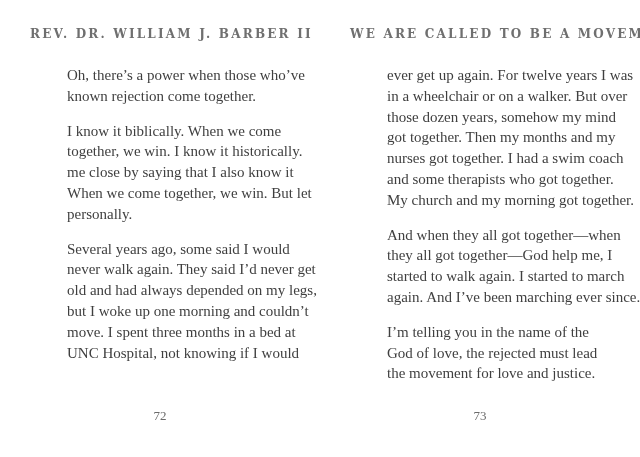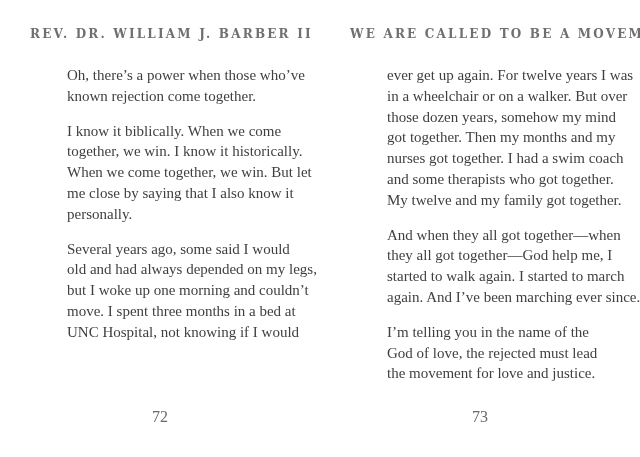--- a/index.html
+++ b/index.html
@@ -55,65 +55,66 @@
   .line {
     white-space: nowrap;
   }
 
   .page-number {
     position: absolute;
     top: 408px;
     left: 30px;
     width: 260px;
     text-align: center;
-    font-size: 16px;
+    font-size: 13px;
     color: var(--pagenum-color, #6a6a6a);
   }
 </style>
 </head>
 <body>
 
 <div class="spread">
 
   <div class="page left">
     <div class="running-header">REV. DR. WILLIAM J. BARBER II</div>
     <div class="body-text">
         <div class="para">
           <div class="line">Oh, there’s a power when those who’ve</div>
           <div class="line">known rejection come together.</div>
         </div>
         <div class="para">
           <div class="line">I know it biblically. When we come</div>
           <div class="line">together, we win. I know it historically.</div>
+          <div class="line">me close by saying that I also know it</div>
           <div class="line">When we come together, we win. But let</div>
-          <div class="line">me close by saying that I also know it</div>
           <div class="line">personally.</div>
         </div>
         <div class="para">
           <div class="line">Several years ago, some said I would</div>
+          <div class="line">never walk again. They said I’d never get</div>
           <div class="line">old and had always depended on my legs,</div>
           <div class="line">but I woke up one morning and couldn’t</div>
           <div class="line">move. I spent three months in a bed at</div>
           <div class="line">UNC Hospital, not knowing if I would</div>
         </div>
       </div>
     <div class="page-number">72</div>
   </div>
 
   <div class="page right">
     <div class="running-header">WE ARE CALLED TO BE A MOVEMENT</div>
     <div class="body-text">
         <div class="para">
           <div class="line">ever get up again. For twelve years I was</div>
           <div class="line">in a wheelchair or on a walker. But over</div>
           <div class="line">those dozen years, somehow my mind</div>
           <div class="line">got together. Then my months and my</div>
           <div class="line">nurses got together. I had a swim coach</div>
           <div class="line">and some therapists who got together.</div>
-          <div class="line">My twelve and my family got together.</div>
+          <div class="line">My church and my morning got together.</div>
         </div>
         <div class="para">
           <div class="line">And when they all got together—when</div>
           <div class="line">they all got together—God help me, I</div>
           <div class="line">started to walk again. I started to march</div>
           <div class="line">again. And I’ve been marching ever since.</div>
         </div>
         <div class="para">
           <div class="line">I’m telling you in the name of the</div>
           <div class="line">God of love, the rejected must lead</div>

